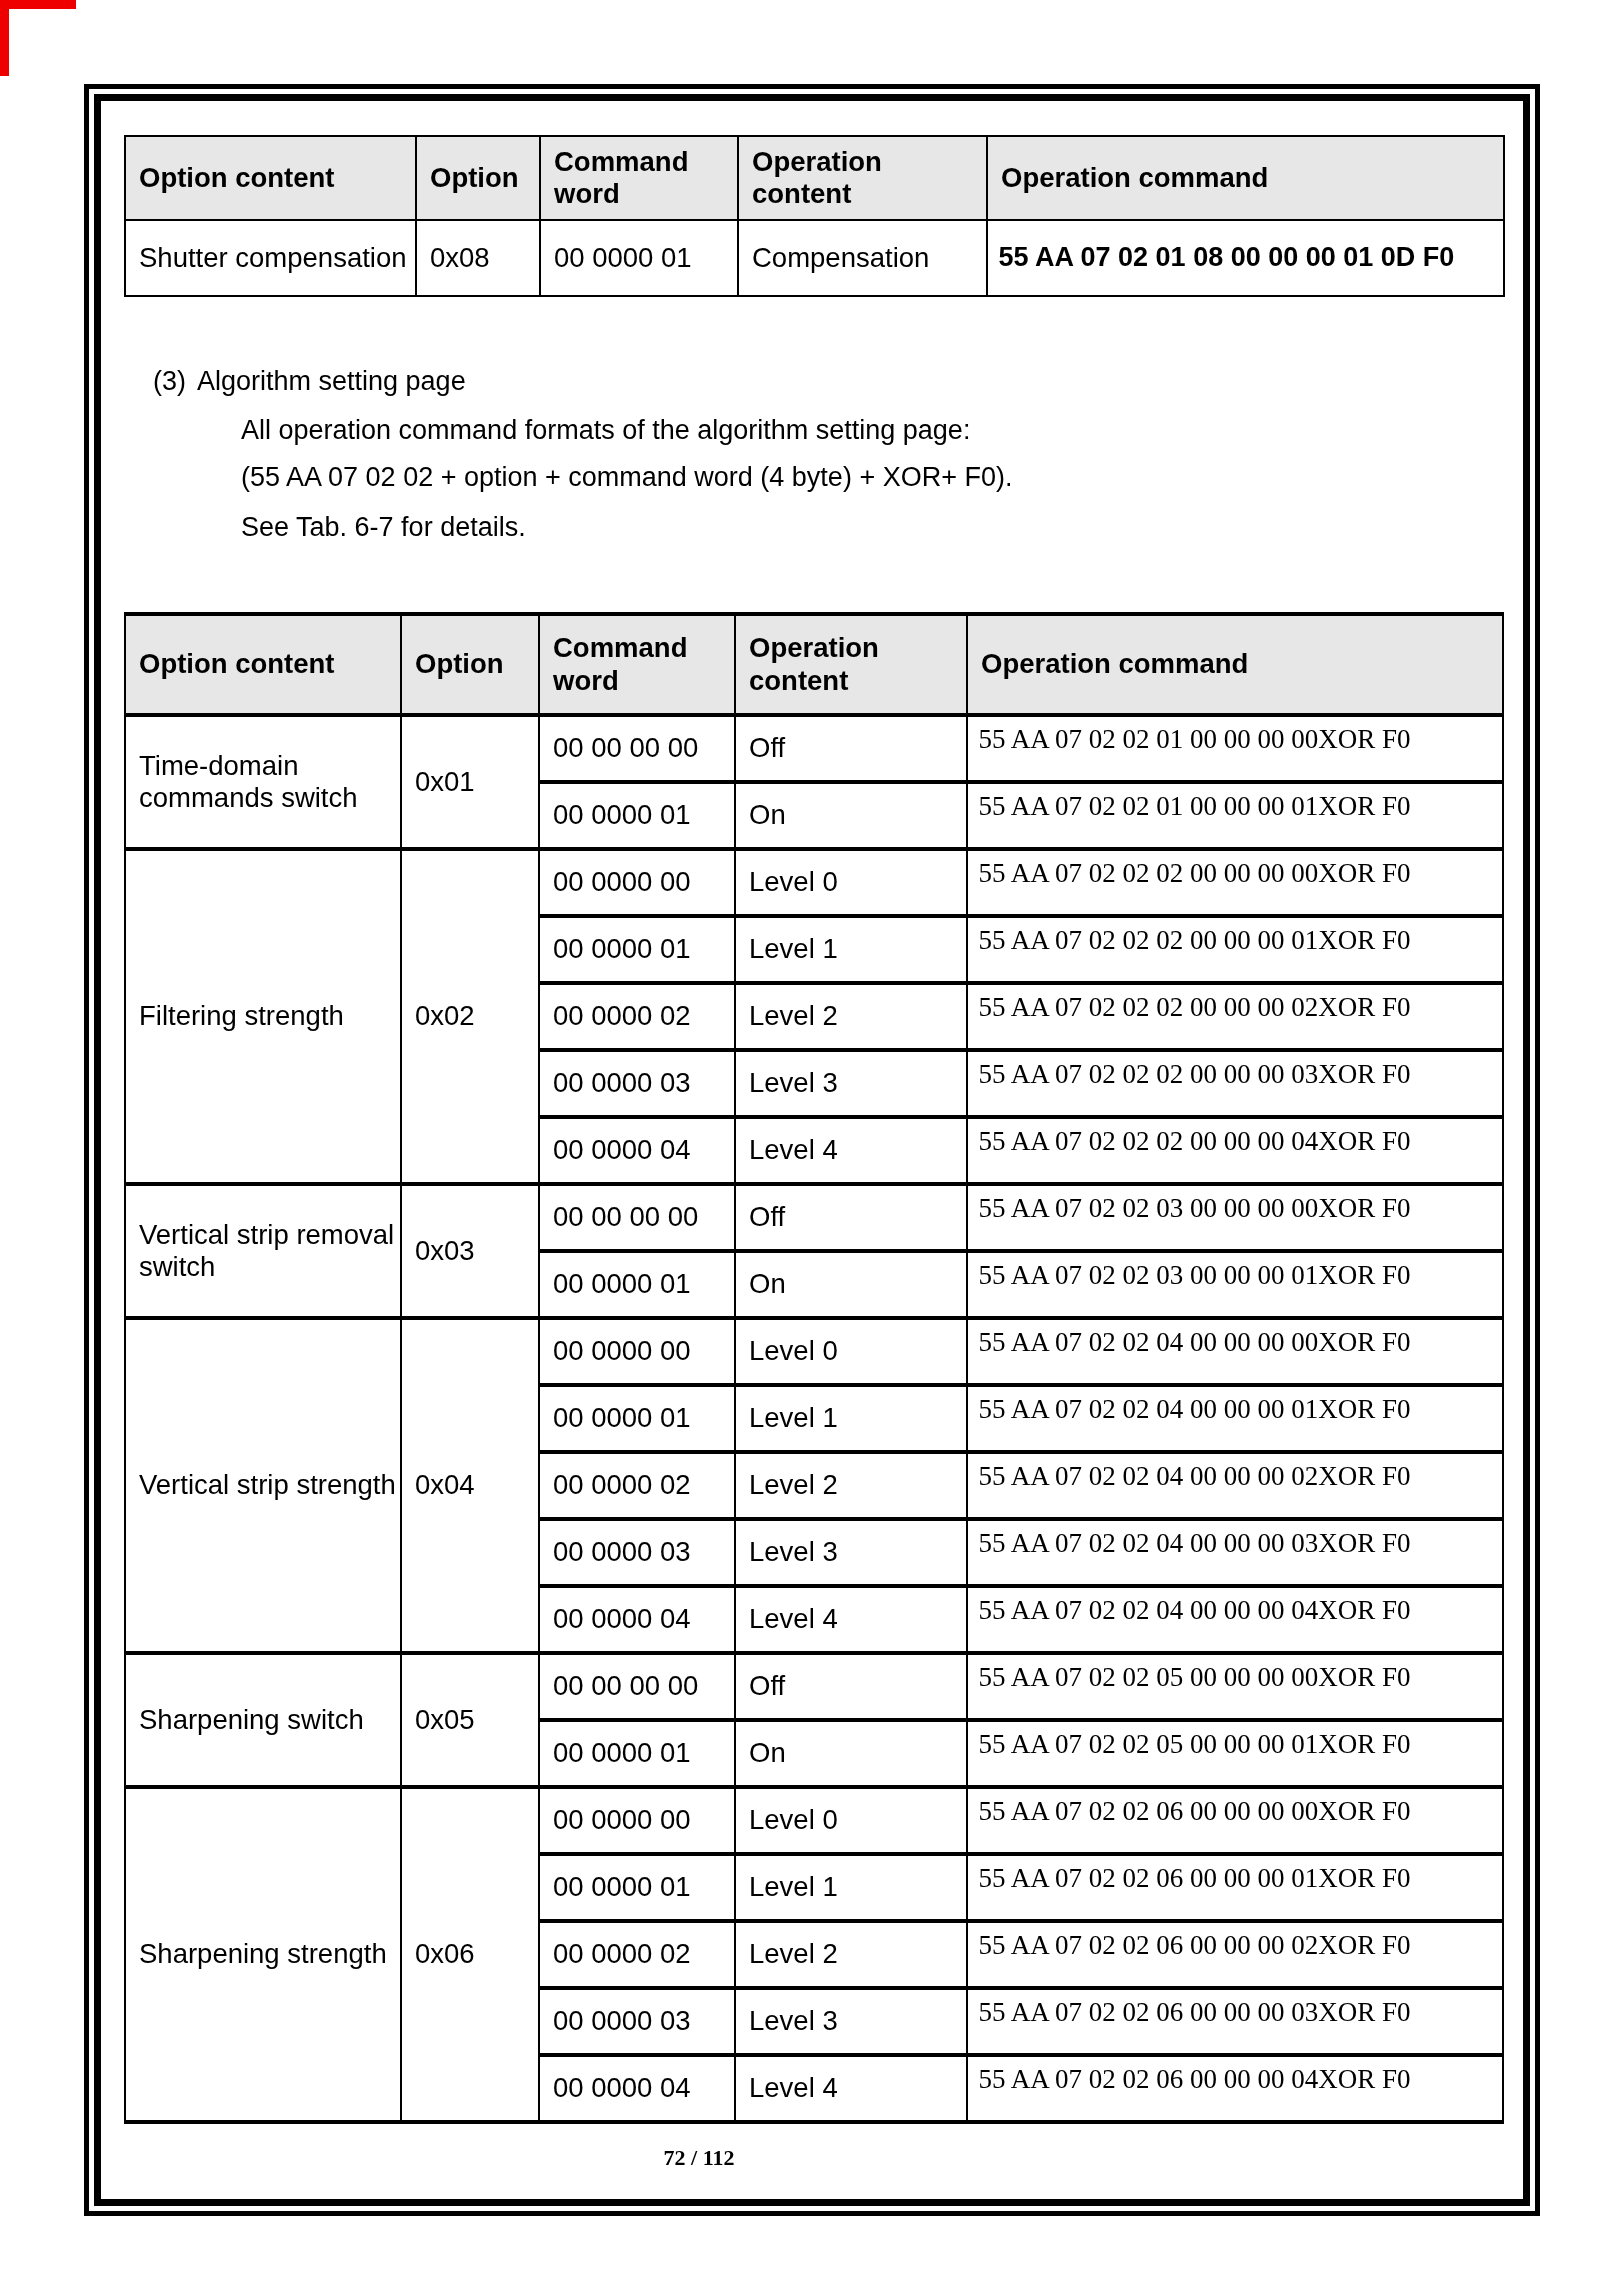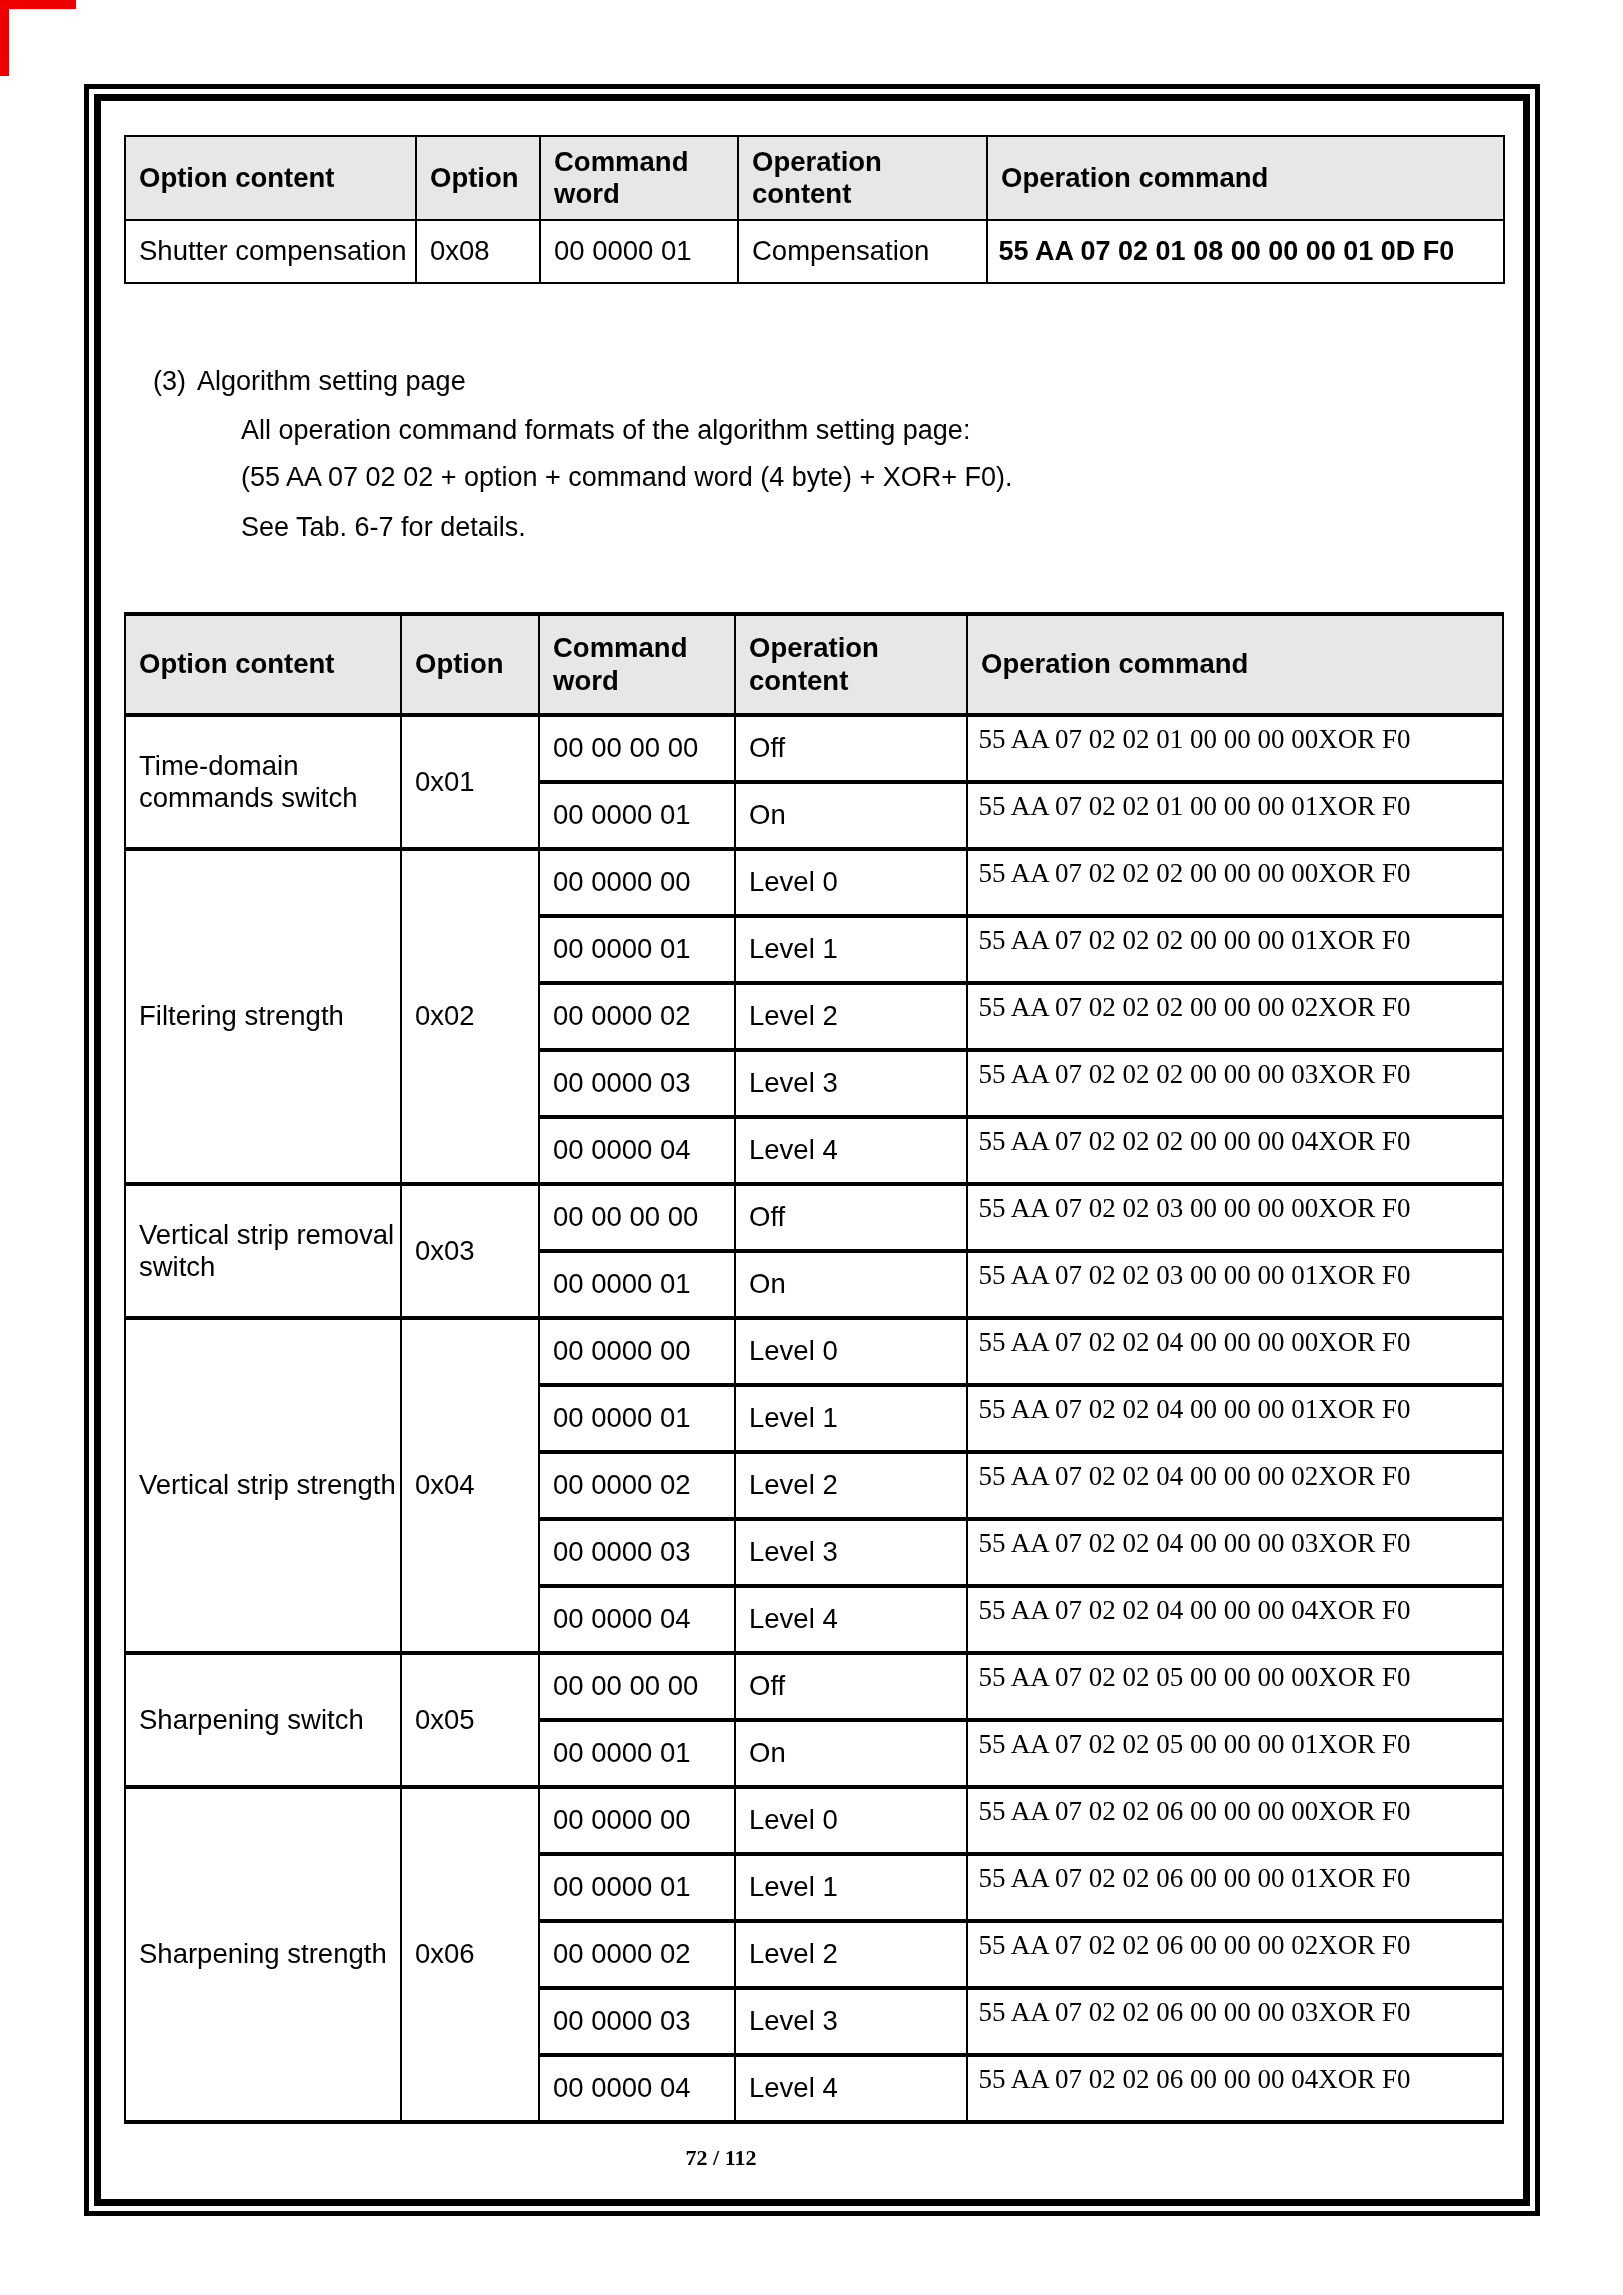--- a/index.html
+++ b/index.html
@@ -24,21 +24,21 @@
   table.t { position:absolute; border-collapse:collapse; table-layout:fixed;padding-left:28px; }
   .t th, .t td {
     box-sizing:border-box; text-align:left; vertical-align:middle;
     overflow:hidden; line-height:1.18; font-weight:normal;
   }
   .t th { background:#e7e7e7; font-weight:bold; }
 
   .t1 { left:124px; top:135px; width:1379px; }
   .t1 th, .t1 td { border:2.6px solid #000; padding:3.9px 5.2px 3.9px 13px; font-size:27.5px; }
   .t1 thead tr { height:84px; }
-  .t1 tbody tr { height:63px; }
+  .t1 tbody tr { height:76px; }
   .t1 tbody td:last-child { font-size:27px; white-space:nowrap; padding-left:10.5px;font-weight:bold; }
 
   .t2 { left:124px; top:612px; width:1379px; }
   .t2 th, .t2 td {
     border:2px solid #000; border-top-width:4.6px; border-bottom-width:4.6px;
     padding:2.6px 3.9px 2.6px 13px; font-size:27.5px;
   }
   .t2 thead tr { height:101px; }
   .t2 tbody tr { height:67px; }
   .t2 tbody td:last-child {
@@ -51,21 +51,21 @@
   .line-item { left:153px; top:366px; }
   .line-item .ttl { margin-left:11px; }
   .line-a { left:241px; top:415px; }
   .line-b { left:241px; top:462px; }
   .line-c { left:241px; top:512px; }
   .caption { position:absolute; left:124px; top:563px; width:1379px;
              text-align:center; font-size:27px; }
 
   .footer {
     position:absolute; left:0; top:2145px; width:1398px; text-align:center;
-    font-family:"Liberation Serif", serif; font-weight:bold; font-size:22px;margin-left:22px;
+    font-family:"Liberation Serif", serif; font-weight:bold; font-size:22px;
   }
 </style>
 </head>
 <body>
 
 <div class="page">
 
   <div class="red-h" style="background: rgb(238, 0, 0);"></div>
   <div class="red-v" style="background: rgb(238, 0, 0);"></div>
 

